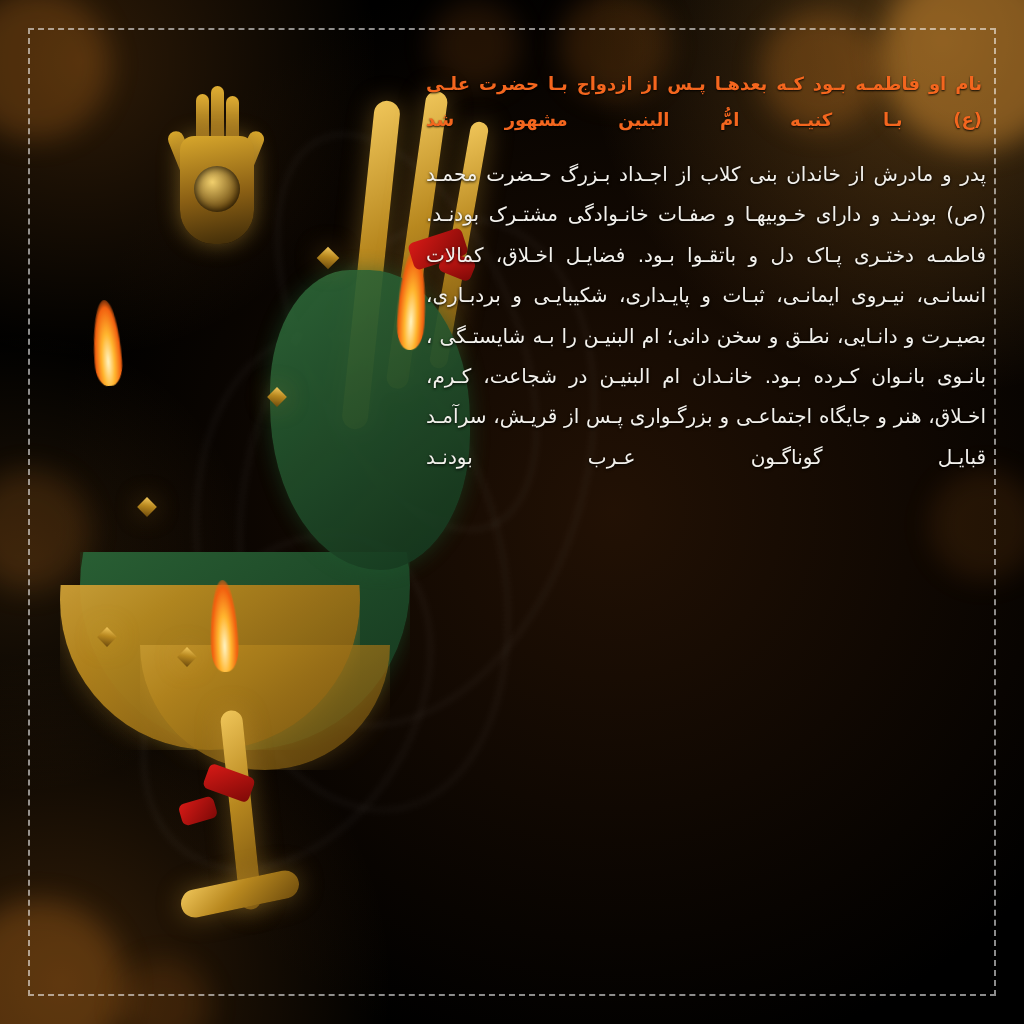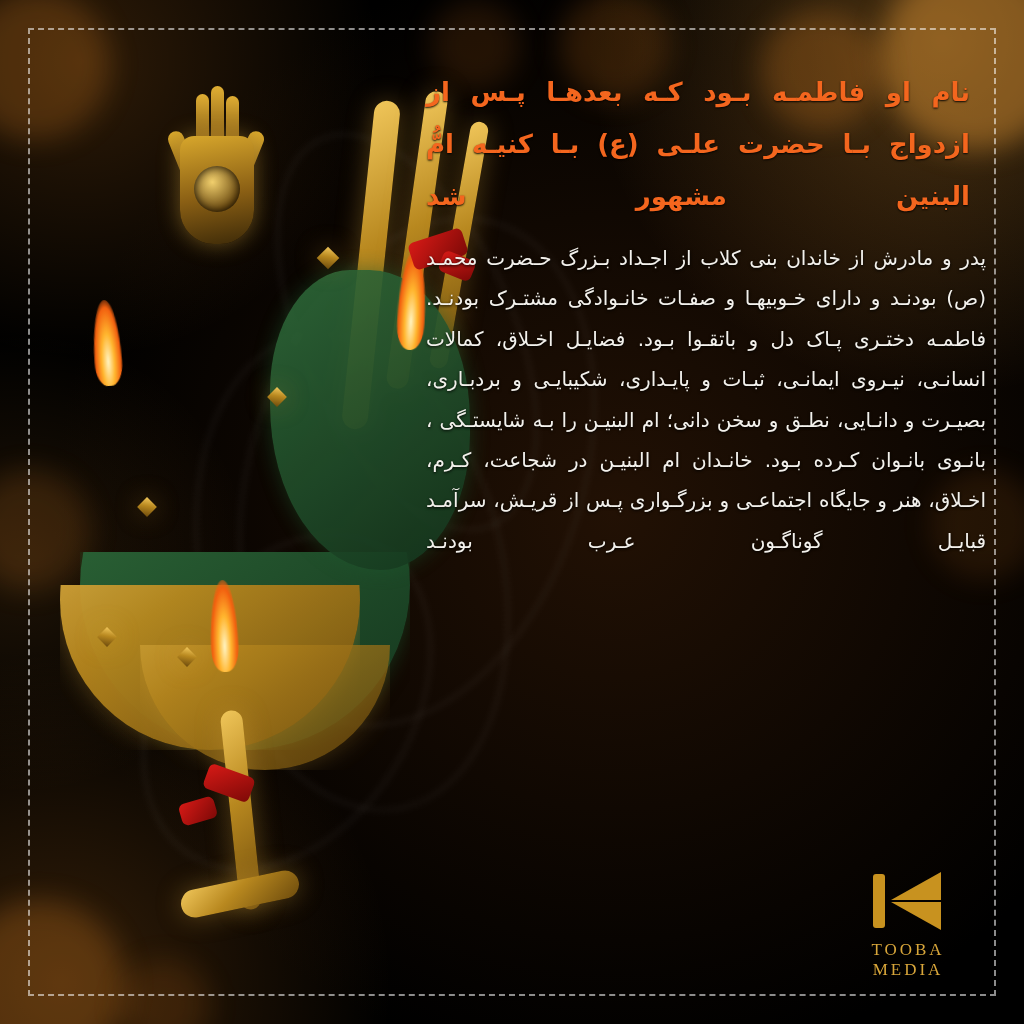--- a/index.html
+++ b/index.html
@@ -49,25 +49,25 @@
     position: absolute;
     top: 66px;
     right: 38px;
     width: 560px;
     text-align: justify;
     text-align-last: justify;
     direction: rtl;
   }
   .headline {
     color: #f4661e;
-    font-size: 26px;
+    font-size: 18px;
     font-weight: bold;
     line-height: 2.0;
     letter-spacing: 0.5px;
-    margin: 0 16px 16px 0;
+    margin: 0 4px 16px 0;
     text-align: justify;
     text-align-last: justify;
     text-shadow: 0 1px 2px rgba(0,0,0,0.9);
   }
   .body-text {
     color: #f3f1ec;
     font-size: 20px;
     line-height: 2.02;
     margin: 0;
     text-align: justify;
@@ -282,23 +282,15 @@
     <div class="ribbon" style="left:440px; top:255px; width:34px; height:22px; transform:rotate(22deg);"></div>
     <div class="ribbon" style="left:205px; top:770px; width:48px; height:26px; transform:rotate(20deg);"></div>
     <div class="ribbon" style="left:180px; top:800px; width:36px; height:22px; transform:rotate(-16deg);"></div>
   </div>
 
   <div class="text-col">
     <p class="headline">نام او فاطمـه بـود کـه بعدهـا پـس از ازدواج بـا حضرت علـی (ع) بـا کنیـه امُّ البنین مشهور شد</p>
     <p class="body-text">پدر و مادرش از خاندان بنی کلاب از اجـداد بـزرگ حـضرت محمـد (ص) بودنـد و دارای خـوبیهـا و صفـات خانـوادگی مشتـرک بودنـد. فاطمـه دختـری پـاک دل و باتقـوا بـود. فضایـل اخـلاق، کمالات انسانـی، نیـروی ایمانـی، ثبـات و پایـداری، شکیبایـی و بردبـاری، بصیـرت و دانـایی، نطـق و سخن دانی؛ ام البنیـن را بـه شایستـگی ، بانـوی بانـوان کـرده بـود. خانـدان ام البنیـن در شجاعت، کـرم، اخـلاق، هنر و جایگاه اجتماعـی و بزرگـواری پـس از قریـش، سرآمـد قبایـل گوناگـون عـرب بودنـد</p>
   </div>
 
-  <div class="logo">
-    <div class="logo-mark">
-      <div class="bar"></div>
-      <div class="wing-top"></div>
-      <div class="wing-bot"></div>
-    </div>
-    <div class="logo-text">TOOBA MEDIA</div>
-  </div>
 
   <div class="frame"></div>
 </div>
 
 </body></html>

